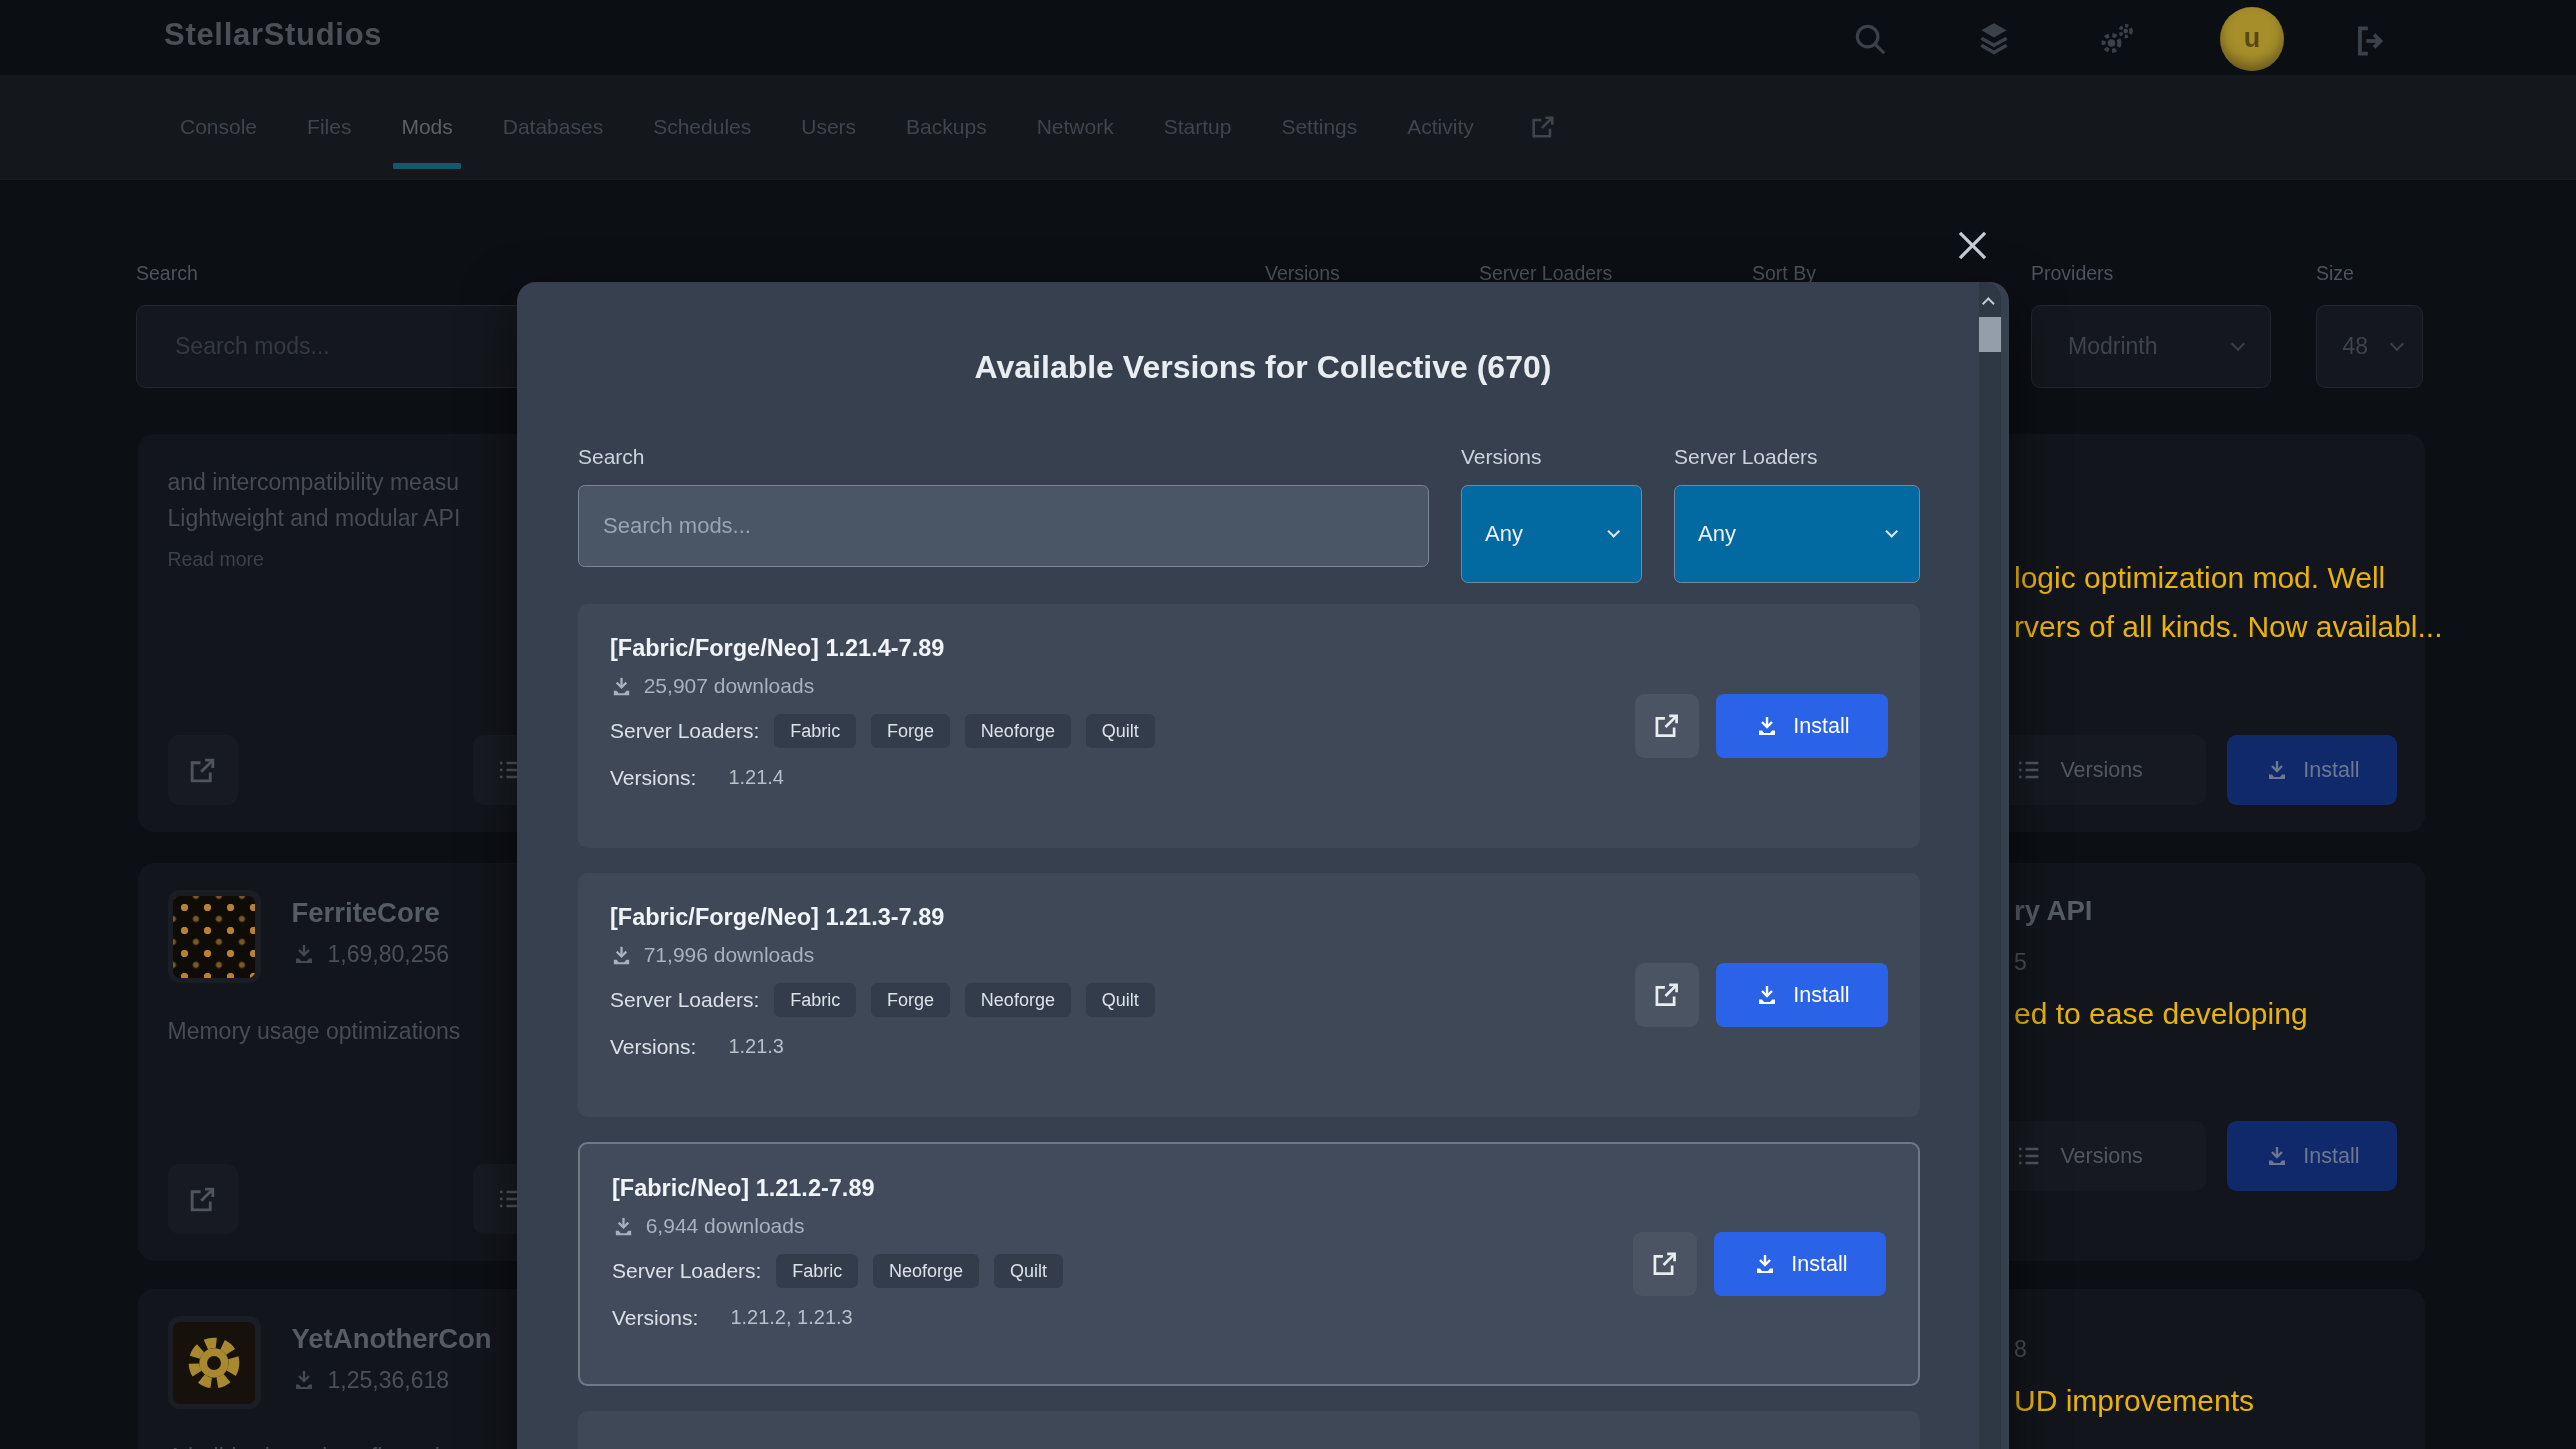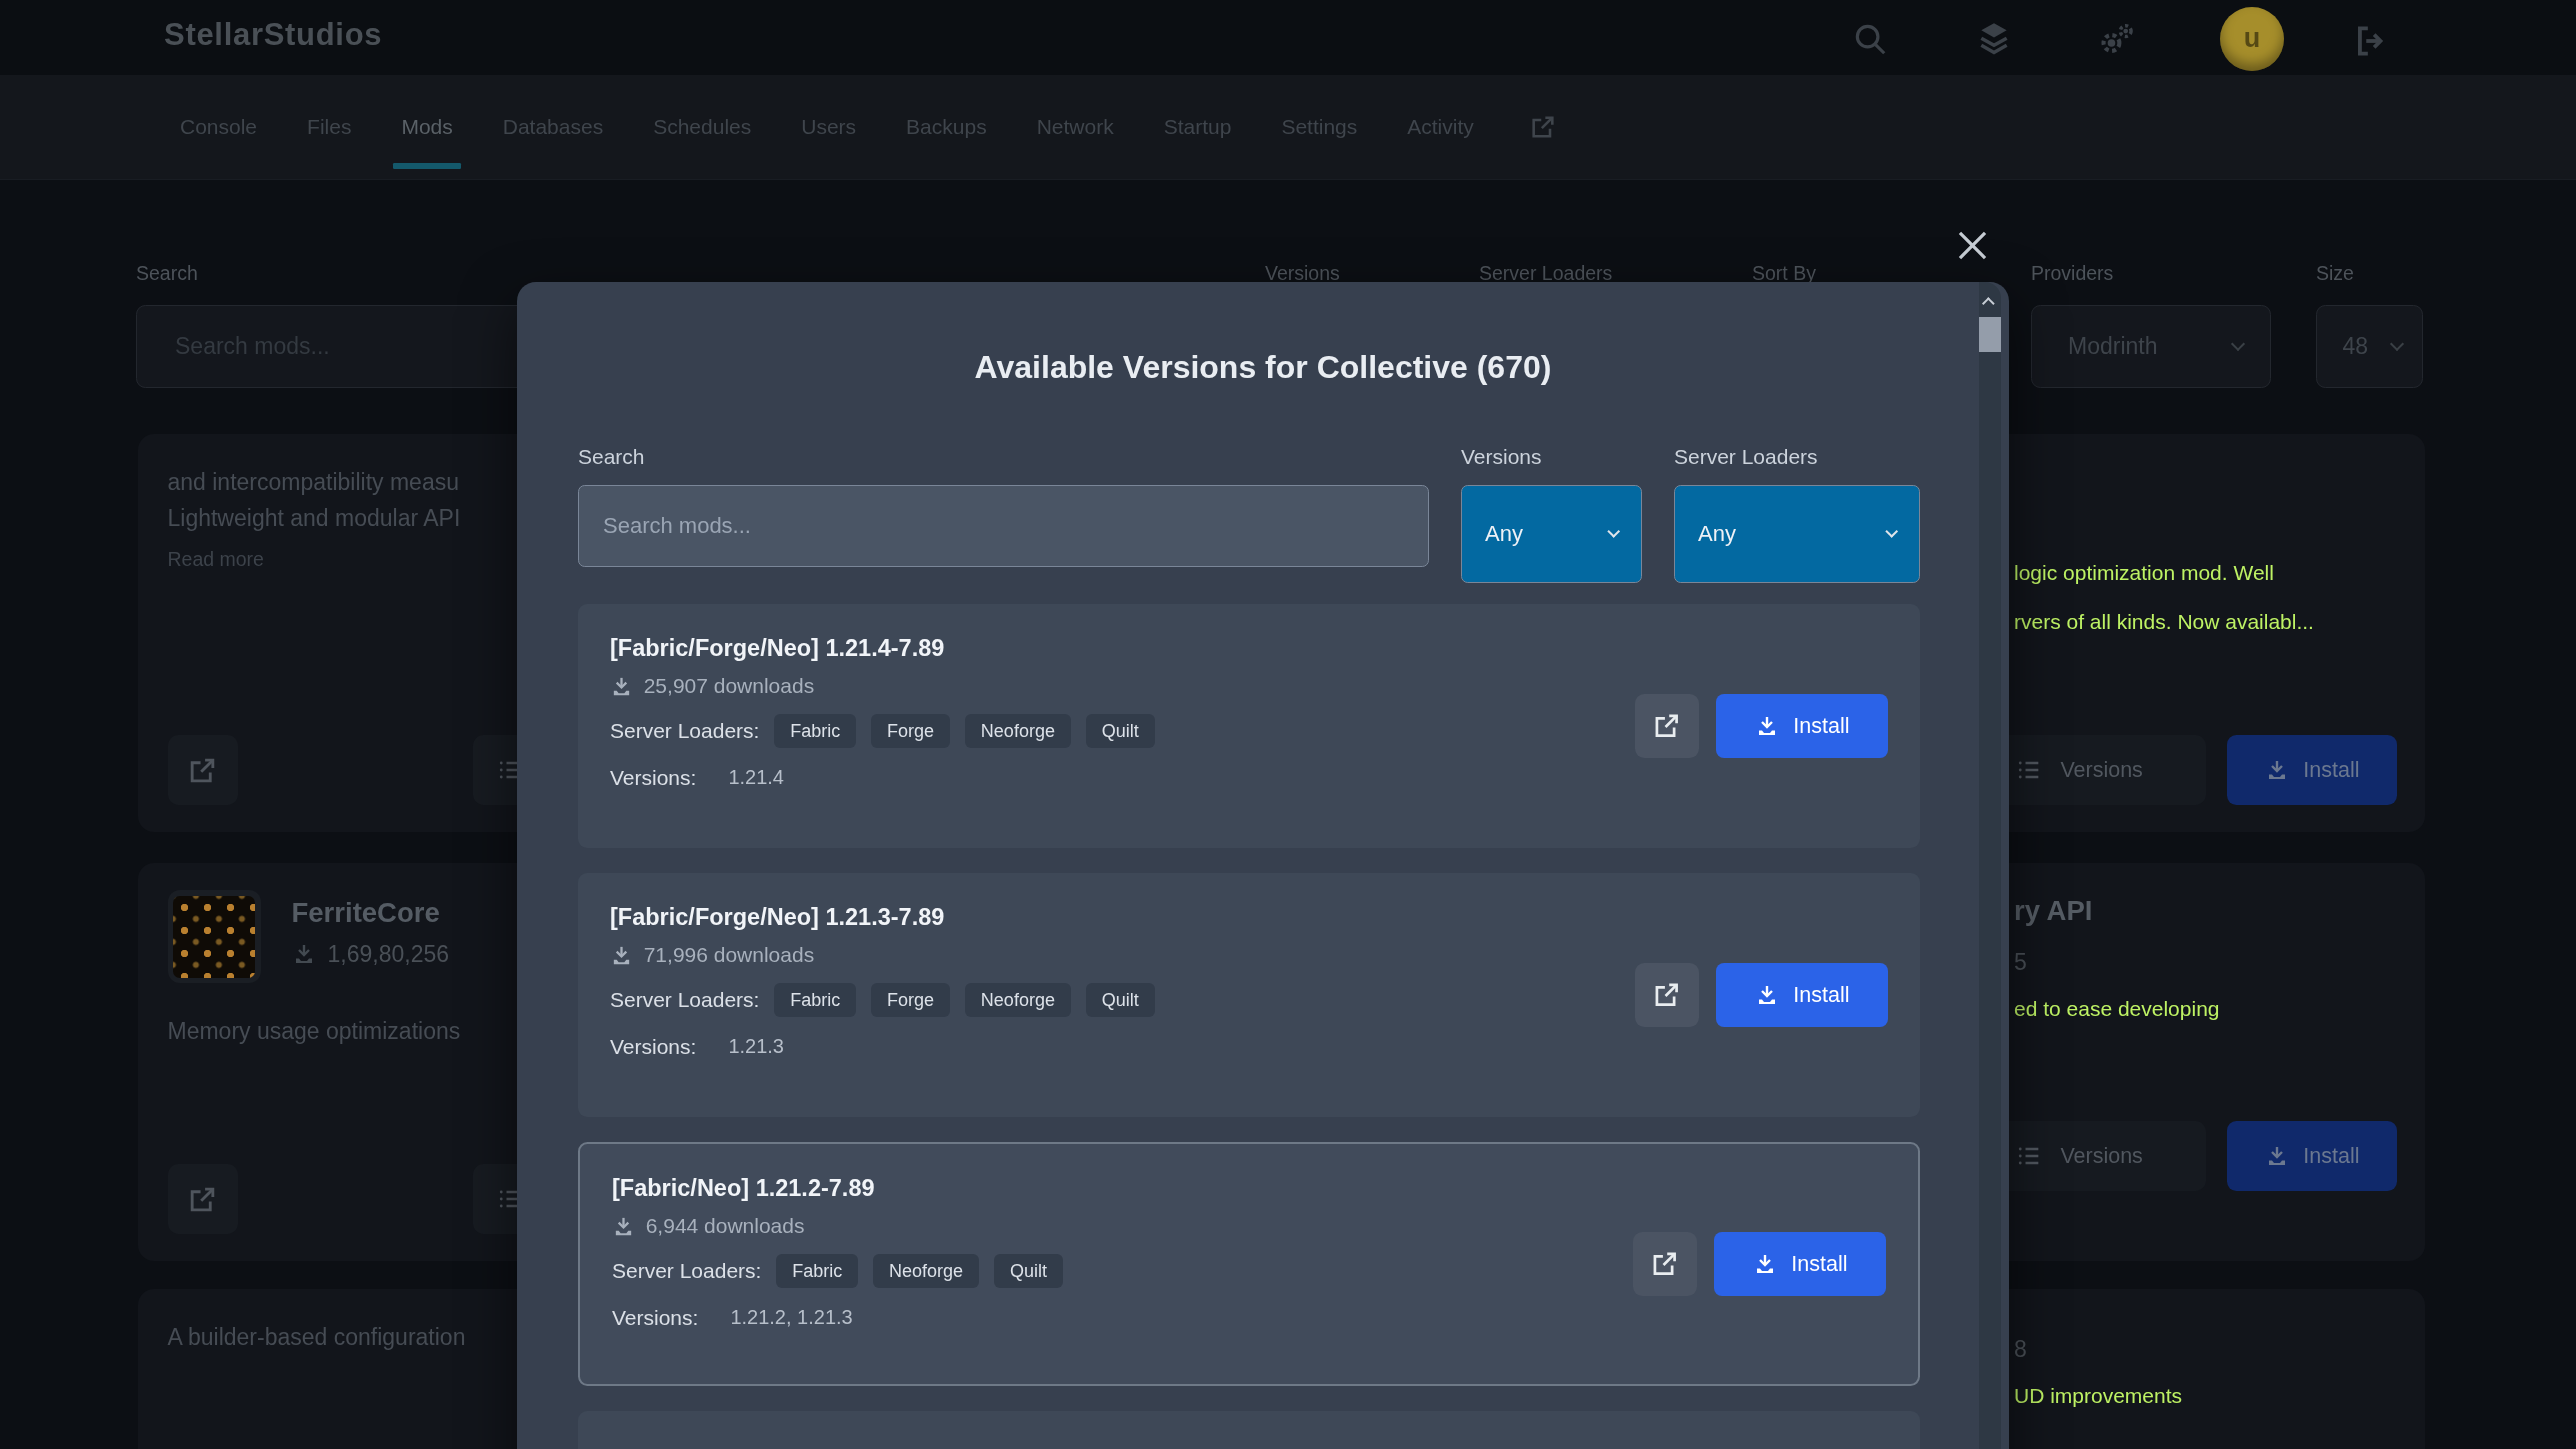--- a/index.html
+++ b/index.html
@@ -82,21 +82,21 @@
                                      radial-gradient(circle,#7a5a22 2.7px,rgba(0,0,0,0) 3.4px);
                     background-size:23px 23px,23px 23px; background-position:0 0,11.4px 11.4px; }
   .gear-swatch { width:82px; height:82px; border-radius:6.7px; background:#16120b;
                  display:flex; align-items:center; justify-content:center; }
   .gear-swatch svg { width:64px; height:64px; }
 
   .right-card { position:absolute; left:1841px; width:584px; background:#12151b; border-radius:16px; }
   #right-card-1 { top:434px;  height:398px; }
   #right-card-2 { top:863px; height:398px; }
   #right-card-3 { top:1289px; height:282px; }
-  .rc-text { position:absolute; font-size:21px; color:#bef264; white-space:nowrap; }
+  .rc-text { position:absolute; font-size:30px; color:#eab308; white-space:nowrap; }
   .rc-title { position:absolute; font-size:27.5px; font-weight:bold; color:#555c64; white-space:nowrap; }
   .rc-dl { position:absolute; font-size:23px; color:#4a5057; }
   .rc-verbtn { position:absolute; left:134px; width:231px; height:70px; background:#161a20; border-radius:10.7px;
                display:flex; align-items:center; gap:17.4px; padding-left:40px; color:#51575f; font-size:21.5px; }
   .rc-verbtn svg { width:28px; height:28px; flex:none; }
   .rc-installbtn { position:absolute; left:386px; width:170px; height:70px; background:#10296b; border-radius:9.4px;
                display:flex; align-items:center; justify-content:center; gap:14.8px; color:#6b7890; font-size:21.5px; }
   .rc-installbtn svg { width:24px; height:24px; flex:none; }
 
   
@@ -277,20 +277,42 @@
           <circle cx="4.5" cy="6" r="1.2" fill="currentColor" stroke="none"></circle>
           <circle cx="4.5" cy="12" r="1.2" fill="currentColor" stroke="none"></circle>
           <circle cx="4.5" cy="18" r="1.2" fill="currentColor" stroke="none"></circle>
           <path d="M9 6h11M9 12h11M9 18h11"></path>
         </svg>
       <span>Versions</span>
     </div>
   </div>
 
   <div class="bg-card" id="bg-card-3">
+    <div class="bgc-head">
+      <div class="bgc-icon">
+        <div class="gear-swatch">
+          <svg viewBox="0 0 24 24">
+              <circle cx="12" cy="12" r="7.5" fill="none" stroke="#a8892f" stroke-width="4" stroke-dasharray="4 2.4"></circle>
+              <circle cx="12" cy="12" r="5.5" fill="#a8892f"></circle>
+              <circle cx="12" cy="12" r="2.6" fill="#16120b"></circle>
+            </svg>
+        </div>
+      </div>
+      <div>
+        <div class="bgc-title">YetAnotherCon</div>
+        <div class="bgc-dl">
+          <svg viewBox="0 0 24 24" fill="none" stroke="currentColor" stroke-width="2.4">
+              <path d="M12 3v9"></path>
+              <path d="M7 8l5 5 5-5"></path>
+              <path d="M4 16.5h3l2 2.5h6l2-2.5h3V21H4z" fill="currentColor" stroke="none"></path>
+            </svg>
+          <span>1,25,36,618</span>
+        </div>
+      </div>
+    </div>
     <div class="bgc-desc">
       <div>A builder-based configuration</div>
     </div>
   </div>
 
   <div class="right-card" id="right-card-1">
     <div class="rc-text" style="left:173px; top:127px;">logic optimization mod. Well</div>
     <div class="rc-text" style="left:173px; top:176px;">rvers of all kinds. Now availabl...</div>
     <div class="rc-verbtn" style="top:301px;">
       <svg viewBox="0 0 24 24" fill="none" stroke="currentColor" stroke-width="2.2">

